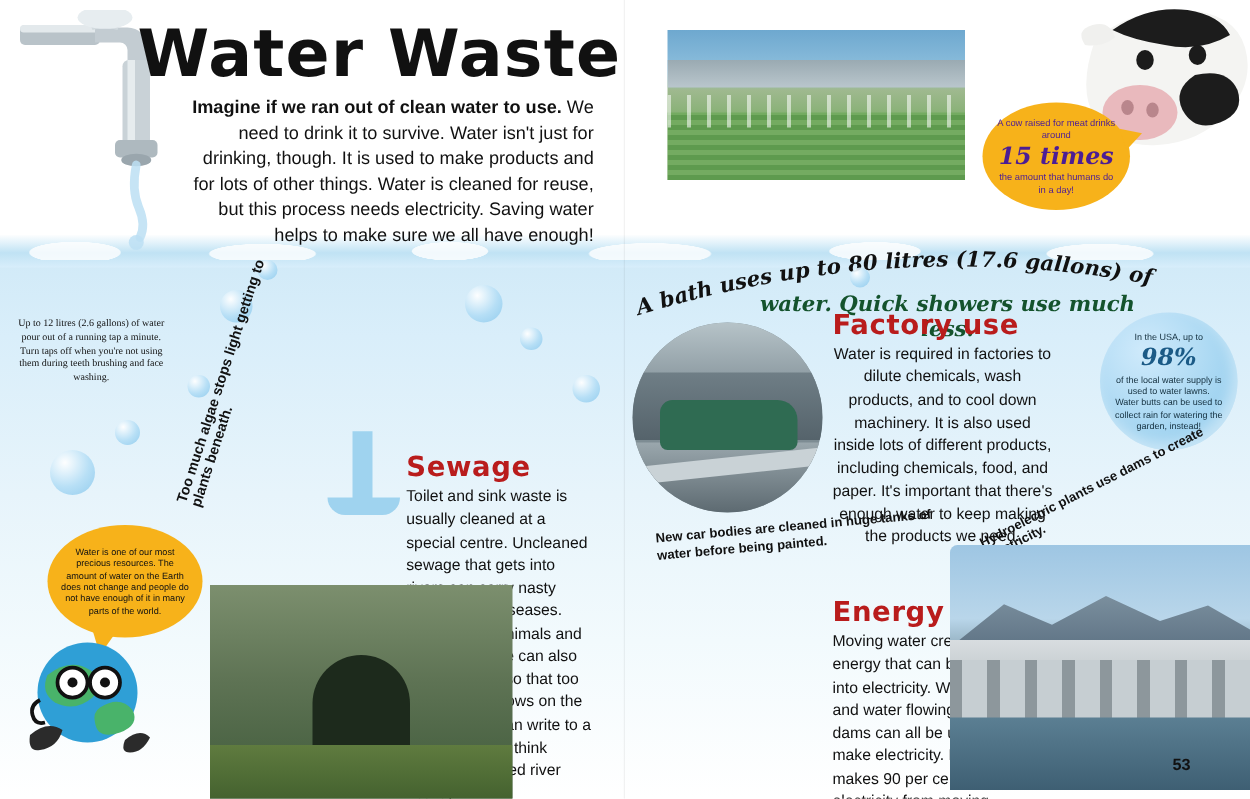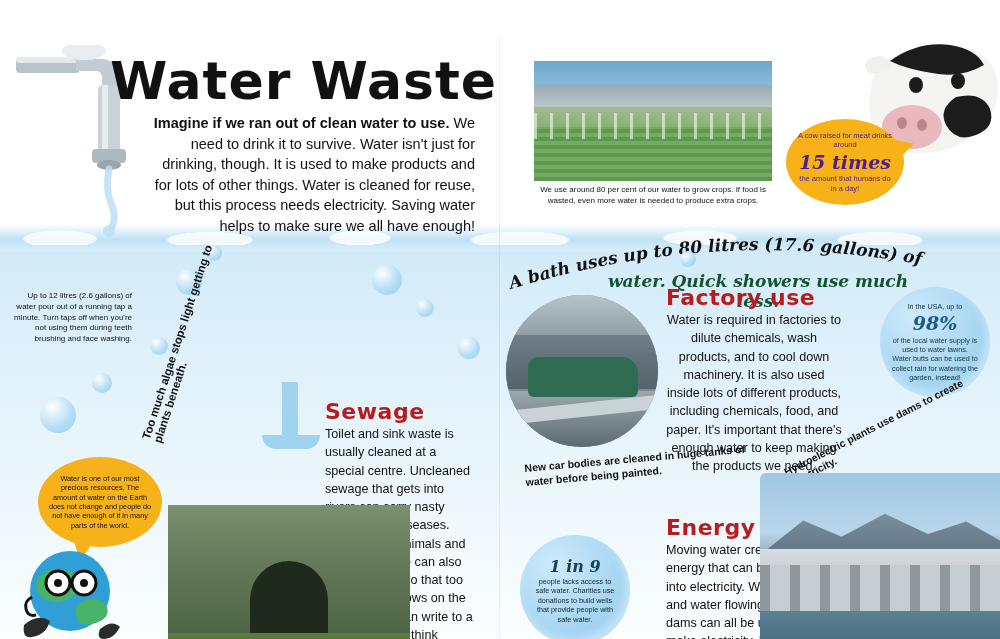--- a/index.html
+++ b/index.html
@@ -2,21 +2,21 @@
 <html><head>
 <meta charset="utf-8">
 <style>
   html,body{margin:0;padding:0;}
   body{
     width:1000px;height:639px;overflow:hidden;
     font-family:"Liberation Sans", sans-serif;
     background:#ffffff;
     position:relative;
   }
-  #page{position:absolute;inset:0;margin-top:37px;}
+  #page{position:absolute;inset:0;}
 
   
   .top-band{position:absolute;left:0;top:0;width:1000px;height:192px;background:#ffffff;}
 
   
   .water{
     position:absolute;left:0;top:188px;width:1000px;height:451px;
     background:linear-gradient(to bottom,#cfe9f7 0%,#d9eefa 18%,#e7f4fb 46%,#f2fafd 72%,#ffffff 100%);
   }
   .water-surface{
@@ -100,21 +100,21 @@
 
   
   .bub{
     position:absolute;border-radius:50%;
     background:radial-gradient(circle at 32% 28%, #cfeafb 0%, #a8d7f2 55%, #8ac8ec 100%);
     color:#123;text-align:center;display:flex;align-items:center;justify-content:center;
     box-shadow:inset -4px -6px 10px rgba(255,255,255,.45);
   }
   .bub .t{padding:0 12px;font-size:8px;line-height:1.32;}
   .bub-tap{left:14px;top:222px;width:118px;height:118px;background:transparent;box-shadow:none;}
-  .bub-tap .t{font-size:8px;line-height:1.35;text-align:right;padding:0;color:#111;}
+  .bub-tap .t{font-size:8px;line-height:1.35;text-align:center;padding:0;color:#111;font-family:Liberation Serif, serif;}
 
   .bub-toilet{left:238px;top:240px;width:108px;height:108px;}
   .bub-toilet .t{font-size:7.6px;}
   .bub-usa{left:880px;top:250px;width:110px;height:110px;overflow:hidden;}
   .bub-usa .t{font-size:7.2px;line-height:1.3;color:#14303f;}
   .bub-usa .pct{font-family:"DejaVu Serif",serif;font-style:italic;font-weight:bold;font-size:19px;color:#1b5a86;}
   .bub-1in9{left:520px;top:498px;width:110px;height:110px;}
   .bub-1in9 .big{font-family:"DejaVu Serif",serif;font-style:italic;font-weight:bold;font-size:16px;color:#14415c;}
   .bub-1in9 .t{font-size:7.2px;}
 
@@ -226,21 +226,20 @@
   <div class="title">Water Waste</div>
   <div class="intro">
     <b>Imagine if we ran out of clean water to use.</b><span> We need to drink it to survive. Water isn't just for drinking, though. It is used to make products and for lots of other things. Water is cleaned for reuse, but this process needs electricity. Saving water helps to make sure we all have enough!</span>
   </div>
 
   <div class="photo-irrigation">
     <div class="mt"></div>
     <div class="field"></div>
     <div class="spray"></div>
   </div>
-  <div class="caption-irrigation">We use around 80 per cent of our water to grow crops. If food is wasted, even more water is needed to produce extra crops.</div>
 
   <div class="cow">
     <svg width="140" height="118" viewBox="0 0 140 118">
       <path d="M16 30 q30 -26 72 -24 q40 2 48 30 q8 28 -14 52 q-22 24 -56 26 q-34 2 -50 -22 q-14 -22 0 -62 z" fill="#f4f4f2"></path>
       <path d="M30 22 q28 -20 60 -16 q26 4 34 20 q-24 14 -52 8 q-26 -4 -42 -12 z" fill="#1c1c1c"></path>
       <path d="M96 58 q26 -6 34 12 q6 18 -14 26 q-20 8 -30 -10 q-8 -16 10 -28 z" fill="#1c1c1c"></path>
       <ellipse cx="52" cy="88" rx="30" ry="22" fill="#e9b9bd"></ellipse>
       <ellipse cx="42" cy="84" rx="5" ry="6" fill="#b9868c"></ellipse>
       <ellipse cx="62" cy="86" rx="5" ry="6" fill="#b9868c"></ellipse>
       <ellipse cx="56" cy="46" rx="7" ry="8" fill="#1b1b1b"></ellipse>
@@ -277,26 +276,20 @@
   <div class="stem-foot"></div>
 
   <div class="bub bub-usa">
     <div class="t">
       <span>In the USA, up to</span>
       <div class="pct">98%</div>
       <span>of the local water supply is used to water lawns. Water butts can be used to collect rain for watering the garden, instead!</span>
     </div>
   </div>
 
-  <div class="bub bub-1in9">
-    <div class="t">
-      <div class="big">1 in 9</div>
-      <span>people lacks access to safe water. Charities use donations to build wells that provide people with safe water.</span>
-    </div>
-  </div>
 
   <div class="d-bub" style="left:176px;top:232px;width:26px;height:26px;"></div>
   <div class="d-bub" style="left:206px;top:208px;width:16px;height:16px;"></div>
   <div class="d-bub" style="left:150px;top:300px;width:18px;height:18px;"></div>
   <div class="d-bub" style="left:372px;top:228px;width:30px;height:30px;"></div>
   <div class="d-bub" style="left:416px;top:262px;width:18px;height:18px;"></div>
   <div class="d-bub" style="left:40px;top:360px;width:36px;height:36px;"></div>
   <div class="d-bub" style="left:92px;top:336px;width:20px;height:20px;"></div>
   <div class="d-bub" style="left:458px;top:300px;width:22px;height:22px;"></div>
   <div class="d-bub" style="left:680px;top:214px;width:16px;height:16px;"></div>

